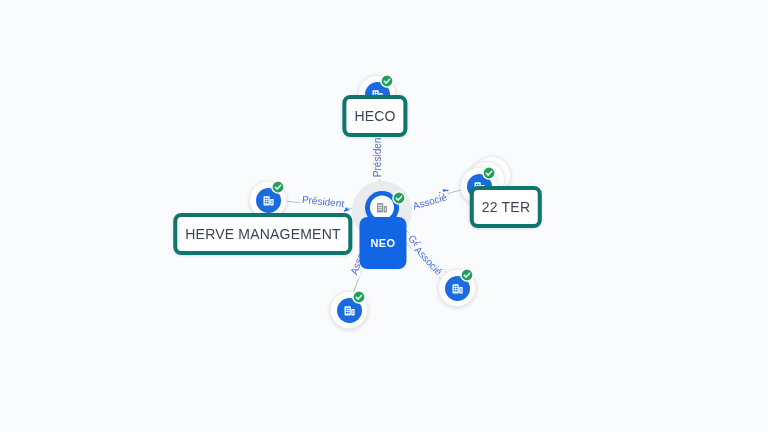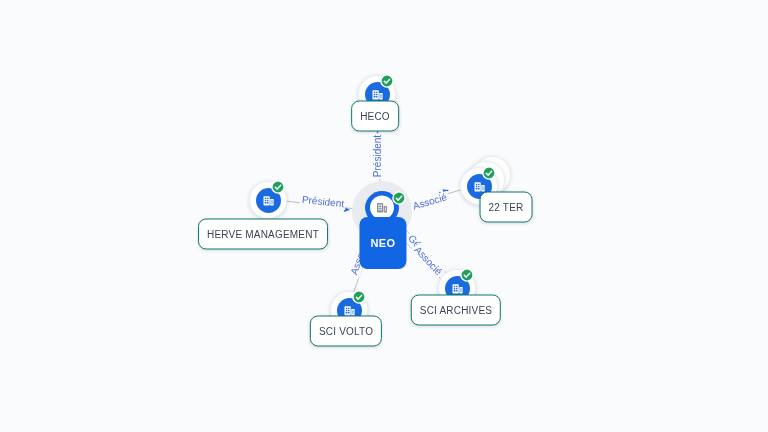--- a/index.html
+++ b/index.html
@@ -30,23 +30,23 @@
   .stack-circle{
     position:absolute;z-index:3;width:36px;height:36px;margin:-18px 0 0 -18px;
     border-radius:50%;background:#ffffff;border:1px solid #eceef2;
     box-shadow:0 1px 4px rgba(45,55,80,0.15);
   }
   .badge{position:absolute;z-index:6;width:14px;height:14px;margin:-7px 0 0 -7px;}
 
   
   .pill{
     position:absolute;z-index:5;transform:translate(-50%,-50%);
-    background:#ffffff;border:1px solid #0f766e;border-radius:8px;
+    background:#ffffff;border:4px solid #0f766e;border-radius:8px;
     box-shadow:0 1px 3px rgba(45,55,80,0.14);
-    font-size:10px;color:#3a4454;letter-spacing:0.2px;
+    font-size:14px;color:#3a4454;letter-spacing:0.2px;
     padding:9px 8px;white-space:nowrap;cursor:pointer;
   }
 
   
   .halo{
     position:absolute;z-index:3;width:60px;height:60px;margin:-30px 0 0 -30px;
     border-radius:50%;background:#e9ebef;
   }
   .pin{position:absolute;z-index:5;margin:-21px 0 0 -19px;cursor:pointer;}
   .neo-pill{
@@ -210,21 +210,20 @@
           </g>
         </svg>
     </div>
   </div>
   <div class="badge" style="left:467px;top:275px;">
     <svg width="14" height="14" viewBox="0 0 14 14">
         <circle cx="7" cy="7" r="6.1" fill="#1fa15c" stroke="#ffffff" stroke-width="1.4"></circle>
         <path d="M4.3 7.2 L6.2 9.1 L9.7 5.3" stroke="#ffffff" stroke-width="1.5" fill="none" stroke-linecap="round" stroke-linejoin="round"></path>
       </svg>
   </div>
-  <div class="pill" style="left:456px;top:310px;">SCI ARCHIVES</div>
 
   <div class="node" style="left:348px;top:309px;">
     <div class="inner">
       <svg width="15" height="15" viewBox="0 0 24 24">
           <g fill="#ffffff">
             <rect x="4" y="5" width="10" height="15" rx="1.2"></rect>
             <rect x="14.8" y="9.5" width="5.4" height="10.5" rx="1"></rect>
           </g>
           <g fill="#1a6be0">
             <rect x="6.2" y="7.4" width="2.3" height="2.3" rx="0.4"></rect>
@@ -238,21 +237,20 @@
           </g>
         </svg>
     </div>
   </div>
   <div class="badge" style="left:359px;top:297px;">
     <svg width="14" height="14" viewBox="0 0 14 14">
         <circle cx="7" cy="7" r="6.1" fill="#1fa15c" stroke="#ffffff" stroke-width="1.4"></circle>
         <path d="M4.3 7.2 L6.2 9.1 L9.7 5.3" stroke="#ffffff" stroke-width="1.5" fill="none" stroke-linecap="round" stroke-linejoin="round"></path>
       </svg>
   </div>
-  <div class="pill" style="left:346px;top:331px;">SCI VOLTO</div>
 
   <div class="halo" style="left:382px;top:211px;"></div>
   <div class="pin" style="left:382px;top:211px;">
     <svg width="38" height="48" viewBox="0 0 38 48">
       <path d="M19 1 C9.6 1 2 8.6 2 18 c0 10.5 17 28 17 28 s17 -17.5 17 -28 C36 8.6 28.4 1 19 1 Z" fill="#1266e3"></path>
       <circle cx="19" cy="17.5" r="12" fill="#ffffff"></circle>
       <g transform="translate(11.5,10) scale(0.62)">
         <g fill="#8d939e">
             <rect x="4" y="5" width="10" height="15" rx="1.2"></rect>
             <rect x="14.8" y="9.5" width="5.4" height="10.5" rx="1"></rect>

